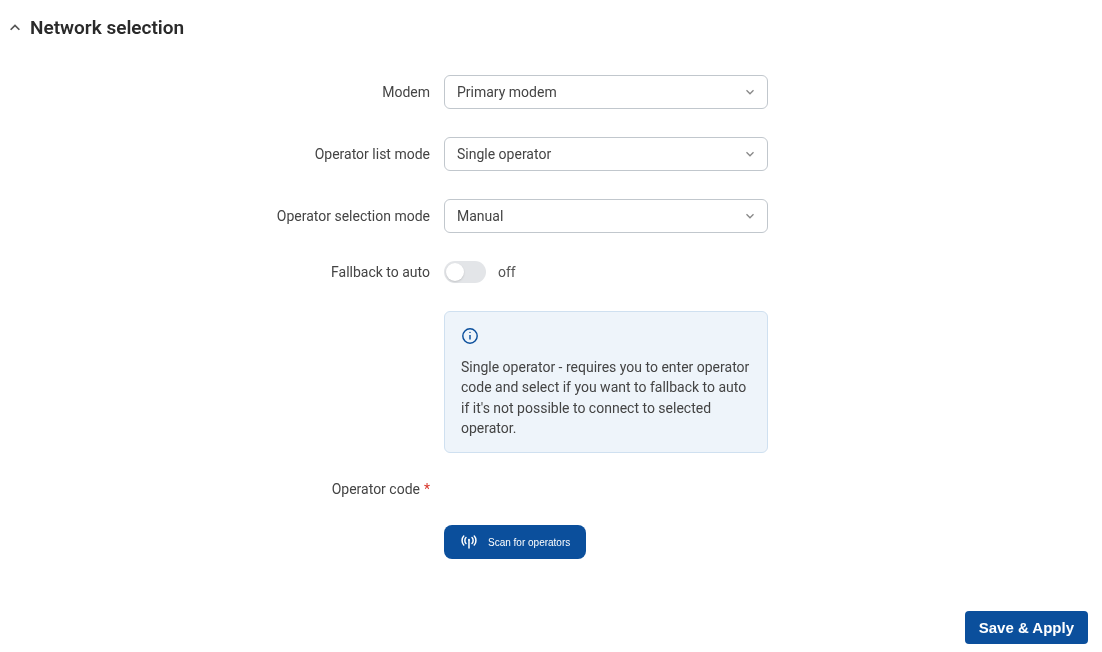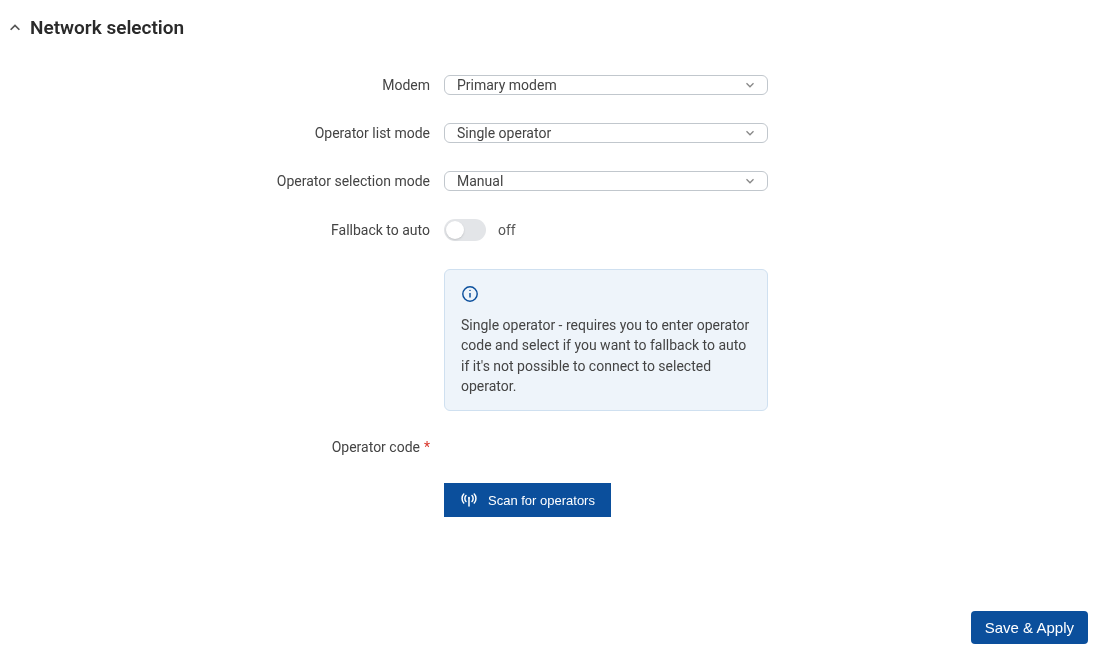--- a/index.html
+++ b/index.html
@@ -52,21 +52,21 @@
     }
     .form-control-wrap {
       width: 324px;
     }
     .select-box {
       position: relative;
       width: 100%;
       border: 1px solid #c1c7cd;
       border-radius: 6px;
       background: #fff;
-      height: 20px;
+      height: 34px;
       display: flex;
       align-items: center;
       padding: 0 34px 0 12px;
       cursor: pointer;
       color: #444;
     }
     .select-box .chev-down {
       position: absolute;
       right: 10px;
       top: 50%;
@@ -123,38 +123,38 @@
       height: 18px;
       margin-top: 1px;
     }
     .btn-primary {
       display: inline-flex;
       align-items: center;
       gap: 10px;
       background: #0b4f9c;
       color: #fff;
       border: none;
-      border-radius: 0;
+      border-radius: 8px;
       padding: 8px 16px;
-      font-size: 13px;
+      font-size: 10px;
       font-weight: 500;
       cursor: pointer;
     }
     .btn-primary svg { display: block; }
     .save-apply {
       position: absolute;
       right: 14px;
       bottom: 8px;
       background: #0b4f9c;
       color: #fff;
       border: none;
       border-radius: 4px;
       padding: 8px 14px;
       font-size: 15px;
-      font-weight: 400;
+      font-weight: 700;
       cursor: pointer;
     }
   </style>
 </head>
 <body>
 
 <div class="section-header">
   <span class="chevron">
     <svg viewBox="0 0 16 16" width="14" height="14" fill="none" stroke="#555" stroke-width="2">
       <polyline points="3,10 8,5 13,10"></polyline>

